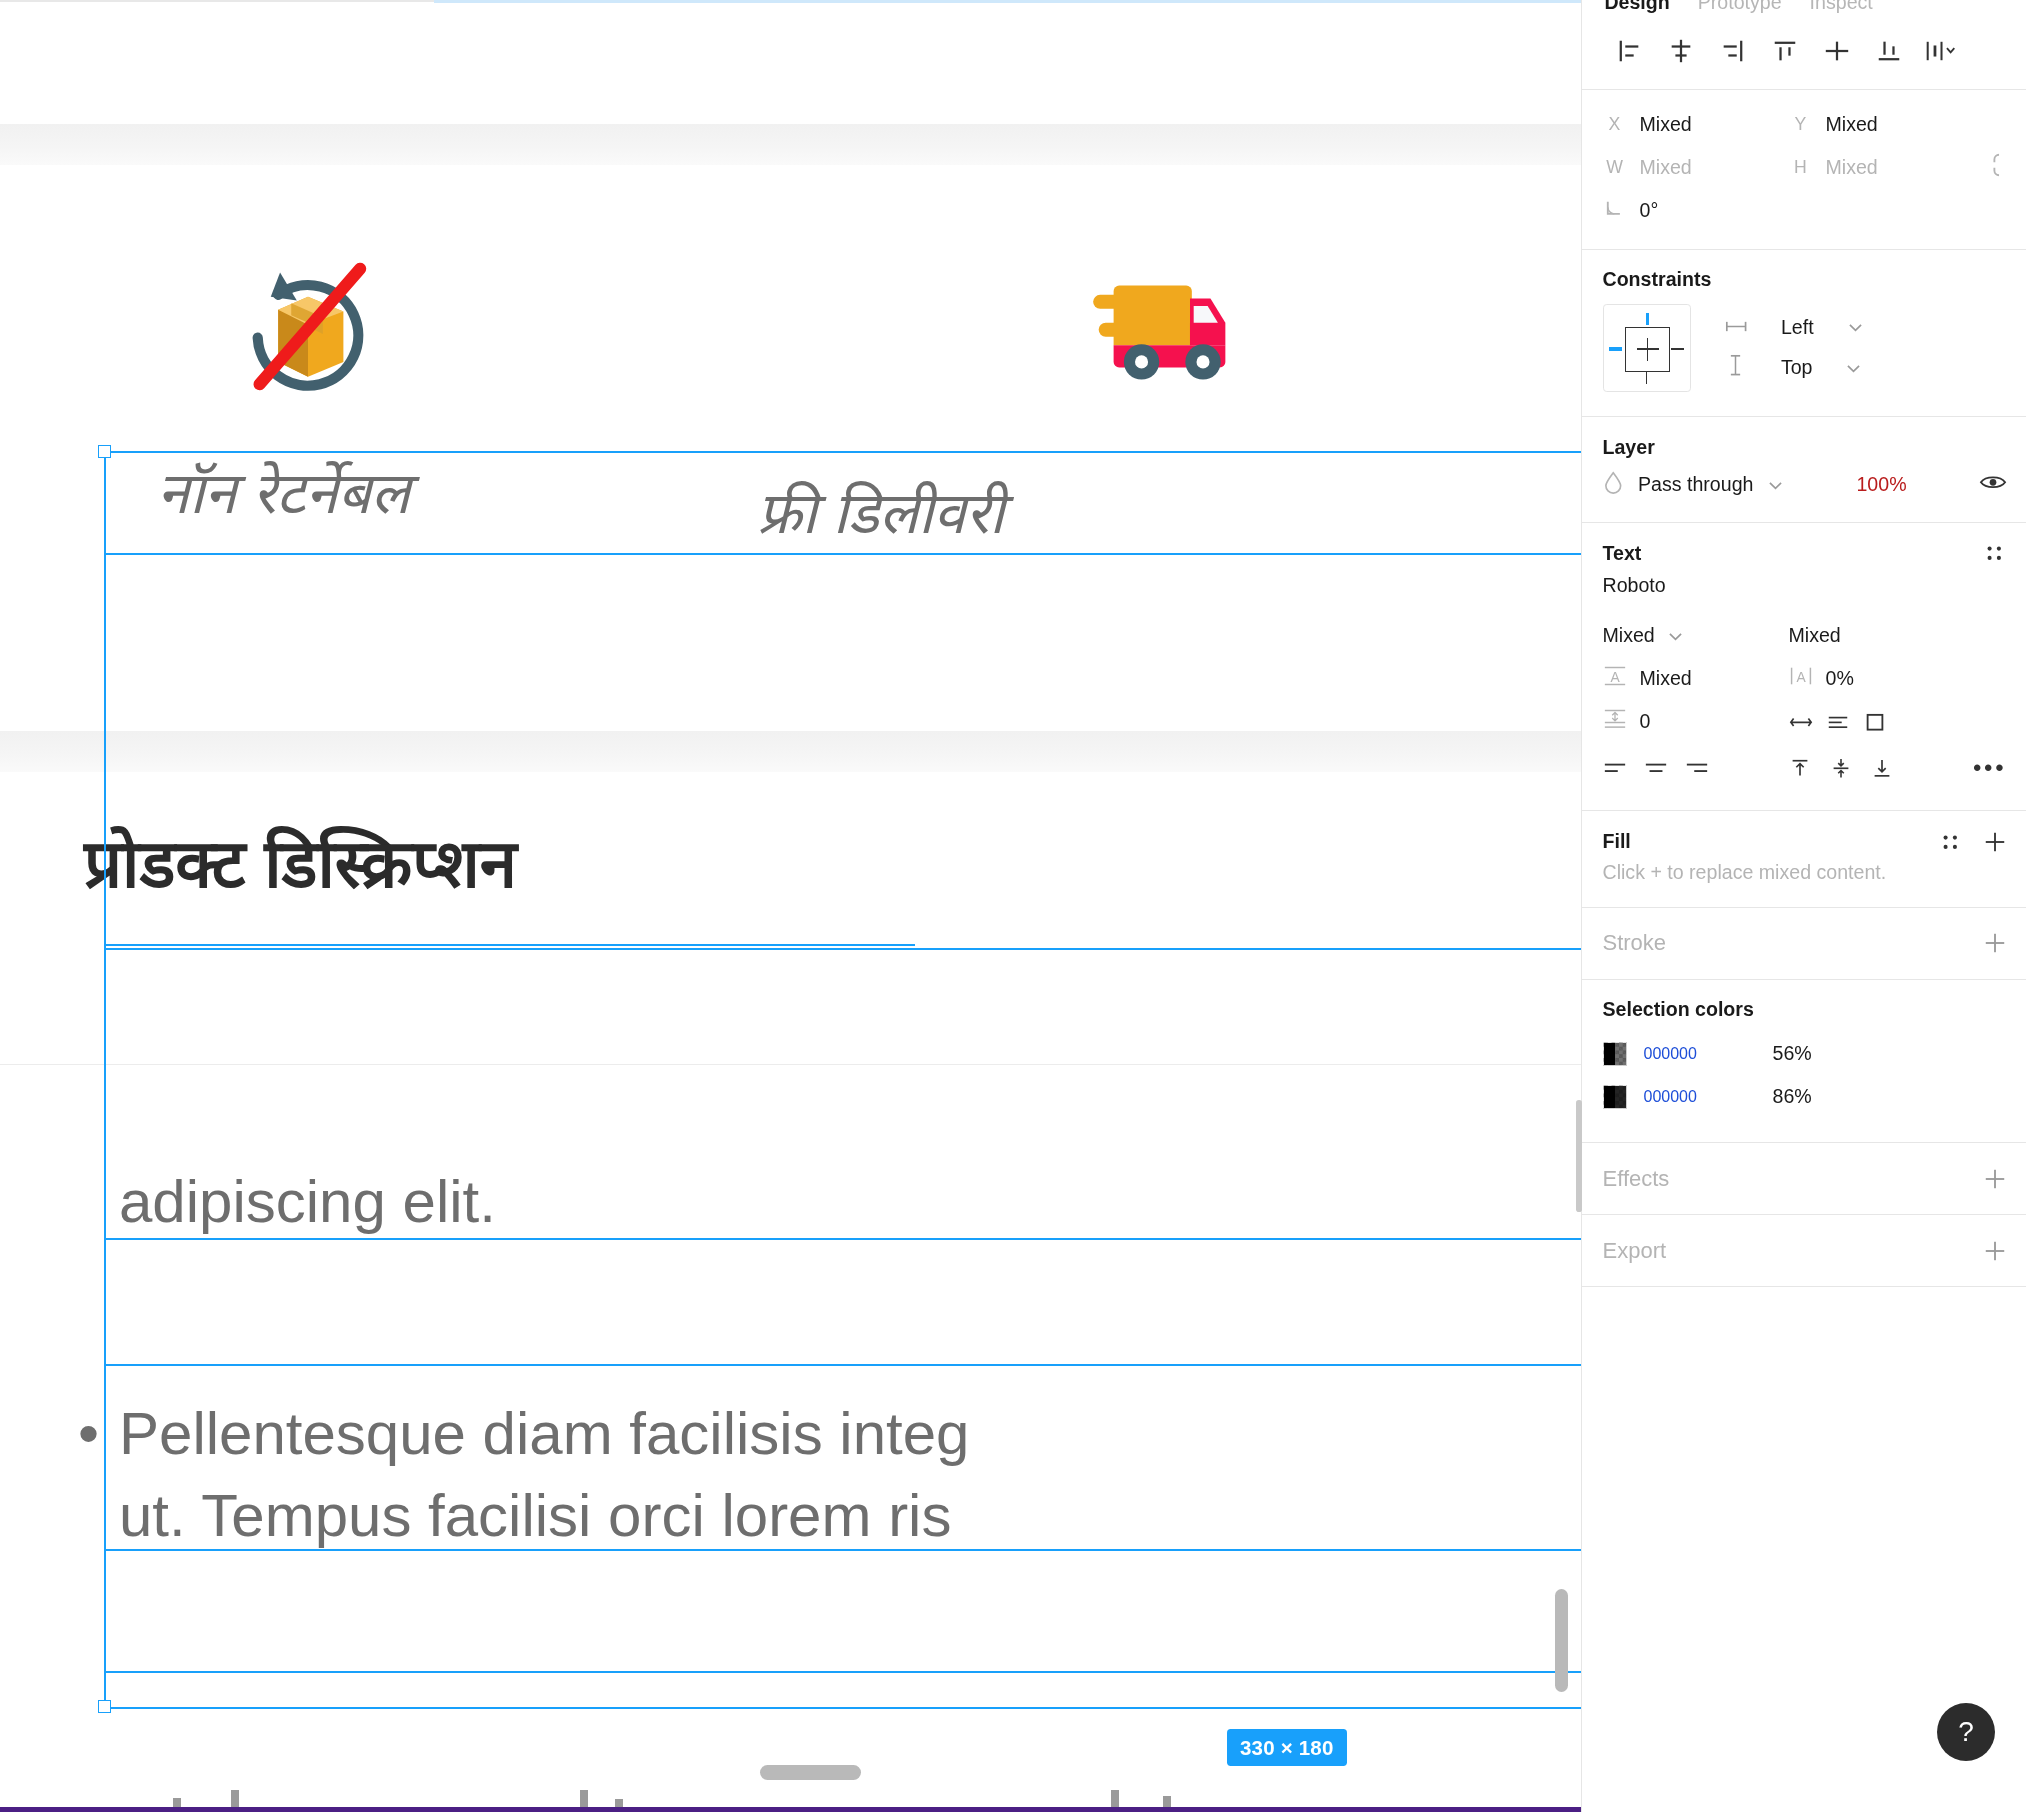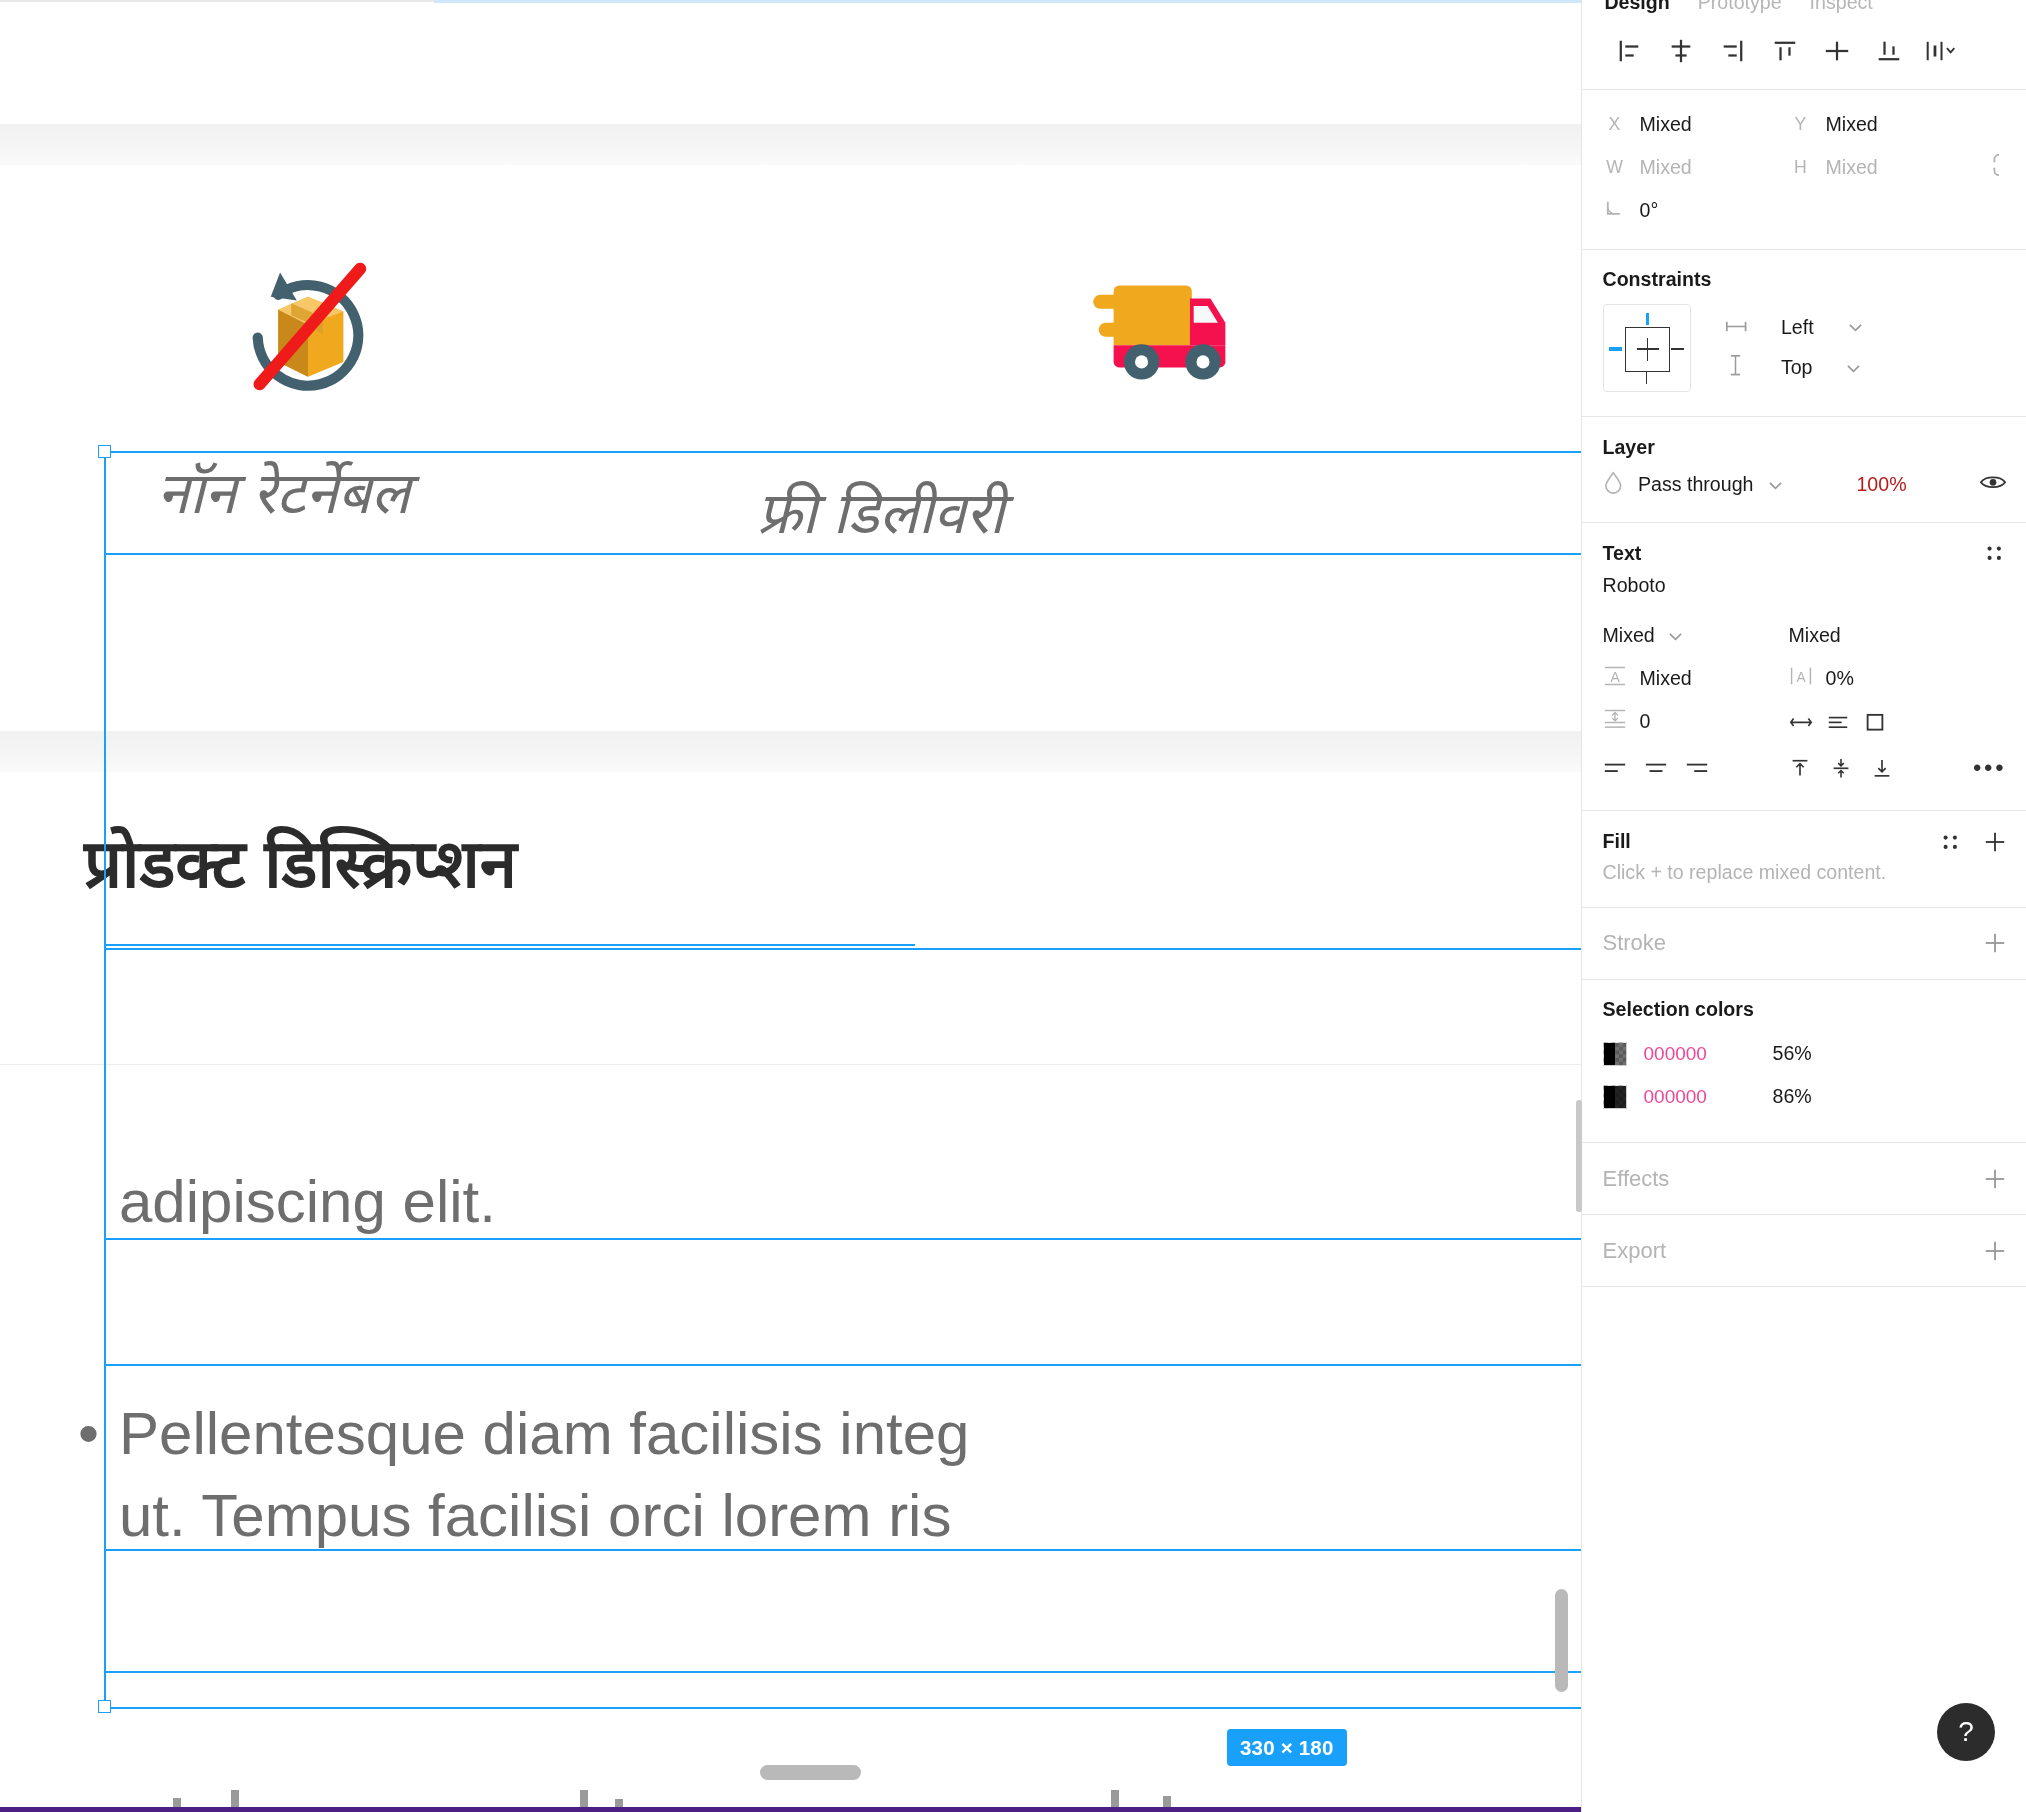--- a/index.html
+++ b/index.html
@@ -235,21 +235,21 @@
     background-color:#ffffff;
   }
   .sw::before {
     content:""; position:absolute; left:0; top:0; width:50%; height:100%; background:#000;
   }
   .sw::after {
     content:""; position:absolute; right:0; top:0; width:50%; height:100%;
   }
   .sw.a56::after { background:rgba(0,0,0,.56); }
   .sw.a86::after { background:rgba(0,0,0,.86); }
-  .sc-hex { font-size:19px; color:#ec4899; width:112px; }
+  .sc-hex { font-size:16px; color:#1d4ed8; width:112px; }
   .sc-pct { font-size:19.6px; color:#1a1a1a; }
 
   
   .plain-sec {
     display:flex; align-items:center;
     height:71px; padding:0 20.5px;
   }
   .plain-sec .sec-title { font-size:22px; }
 
   

